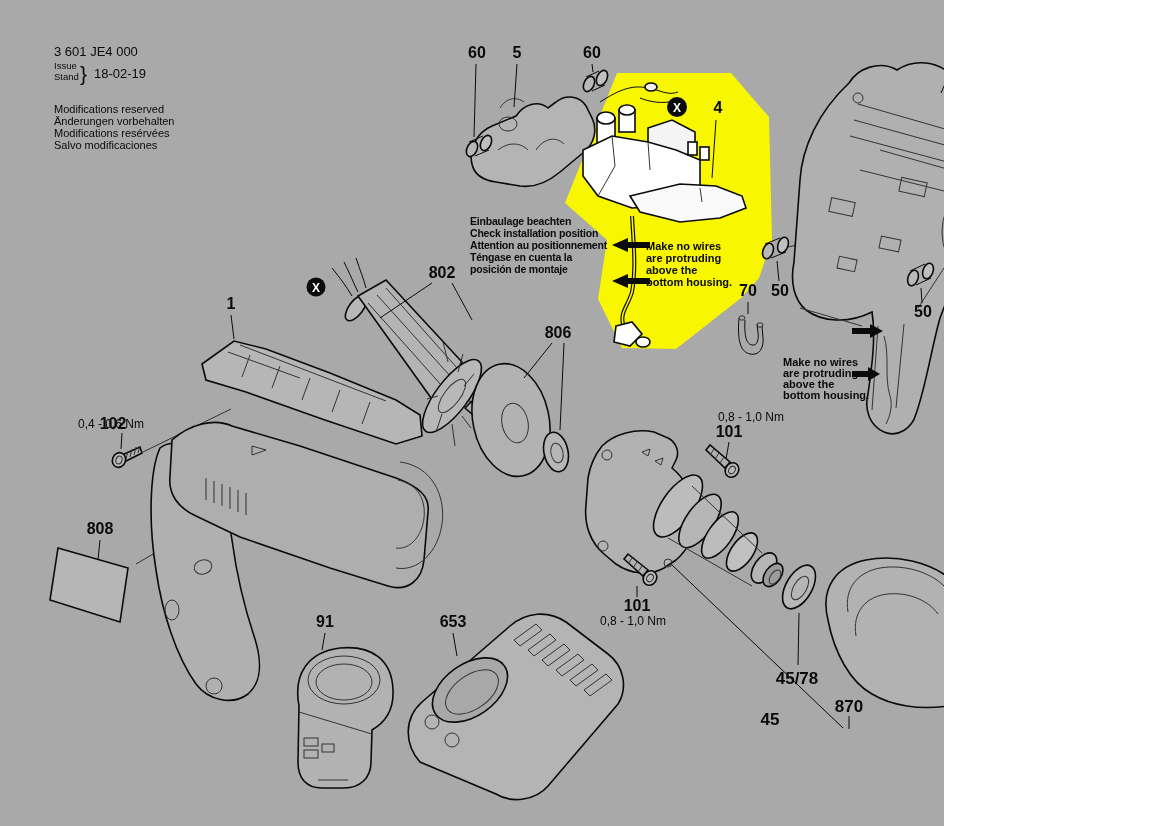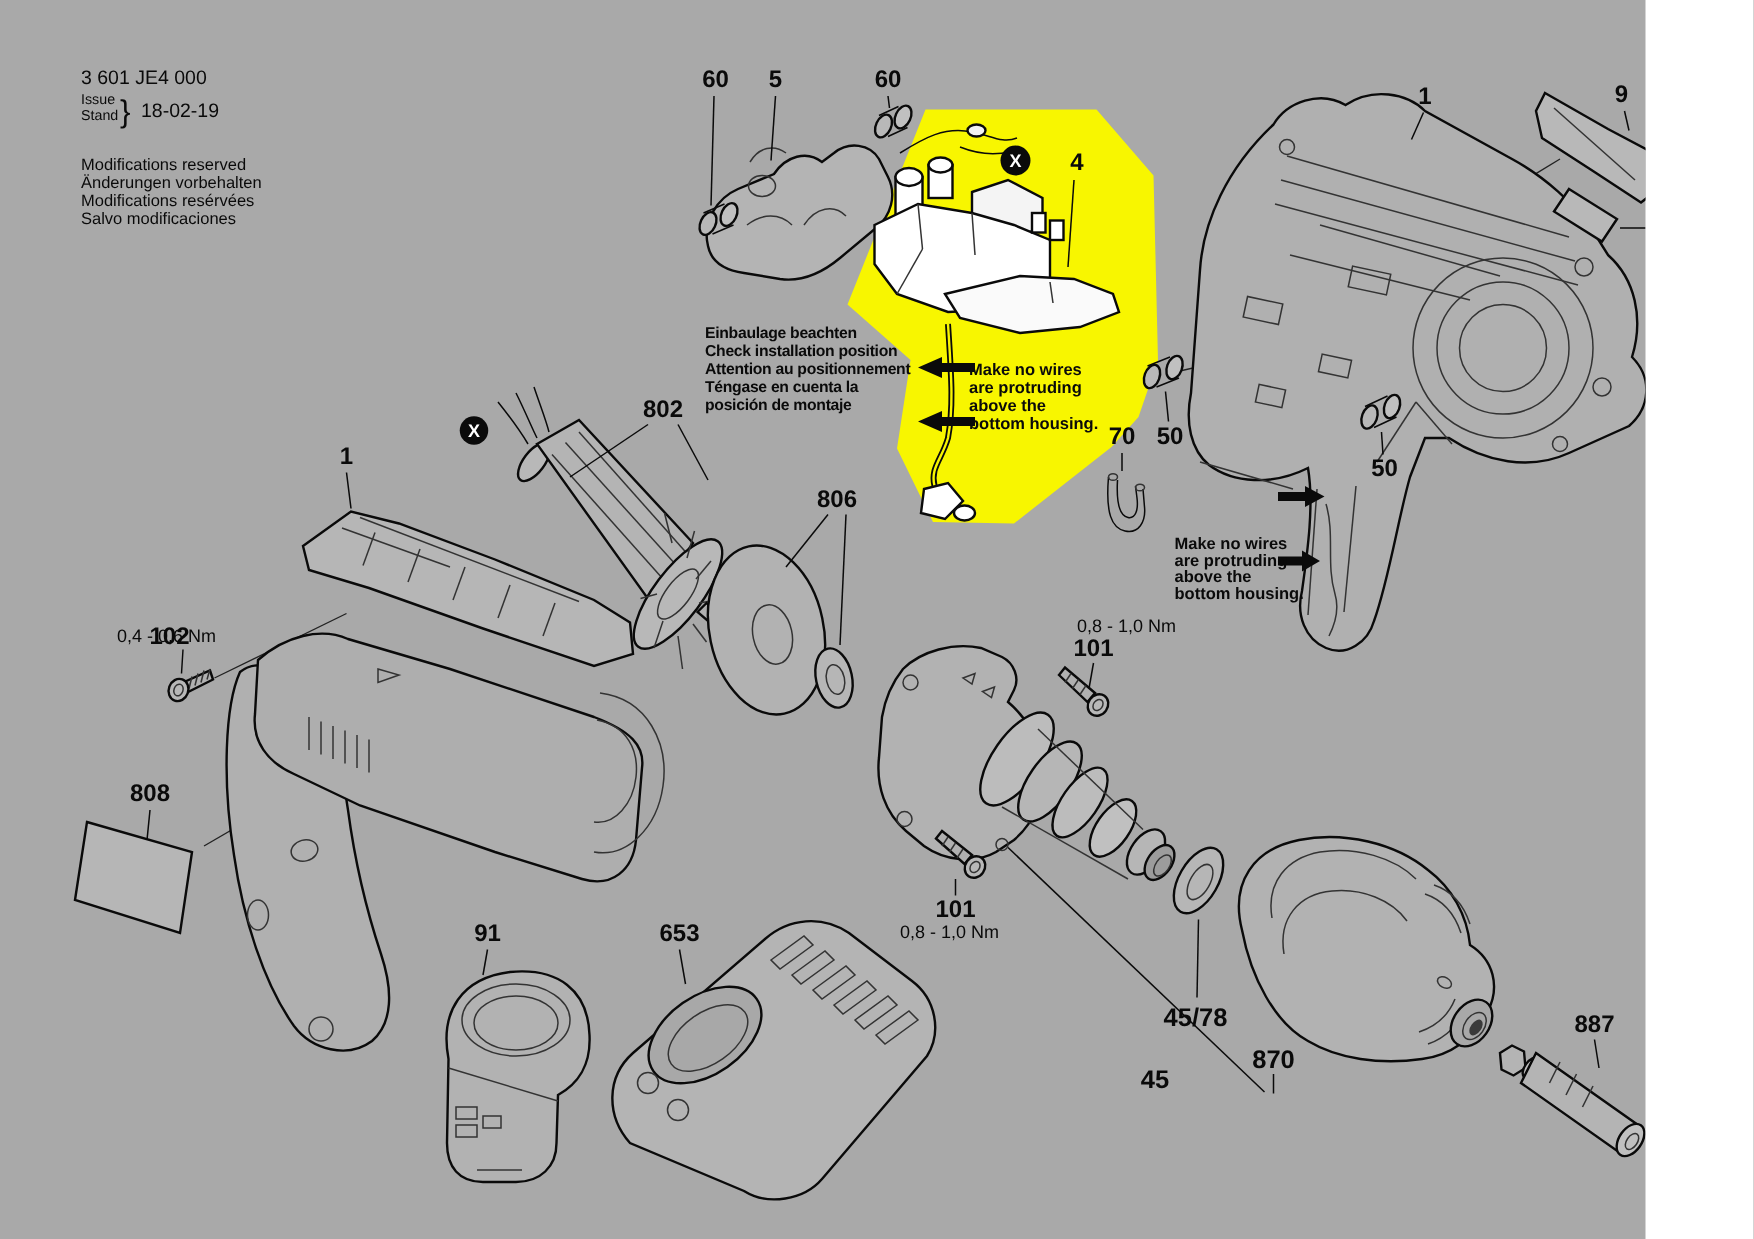--- a/index.html
+++ b/index.html
@@ -1,17 +1,17 @@
 <!DOCTYPE html>
 <html><head>
 <meta charset="utf-8">
 <style>
   html,body{margin:0;padding:0;}
   body{font-family:"Liberation Sans",sans-serif;}
-  .stage{position:relative;width:1097px;height:826px;overflow:hidden;}
+  .stage{position:relative;width:944px;height:826px;overflow:hidden;}
   svg{display:block;}
   text{fill:#0a0a0a;}
   .lbl{font-weight:bold;font-size:16px;text-anchor:middle;}
   .lbl-lg{font-weight:bold;font-size:17px;text-anchor:middle;}
   .torq{font-size:12px;text-anchor:middle;}
   .note{font-weight:bold;font-size:10.5px;letter-spacing:-0.2px;}
   .note2{font-weight:bold;font-size:11px;}
   .hdr{font-size:13px;}
   .hdr-sm{font-size:9.5px;}
   .mods{font-size:11px;}

